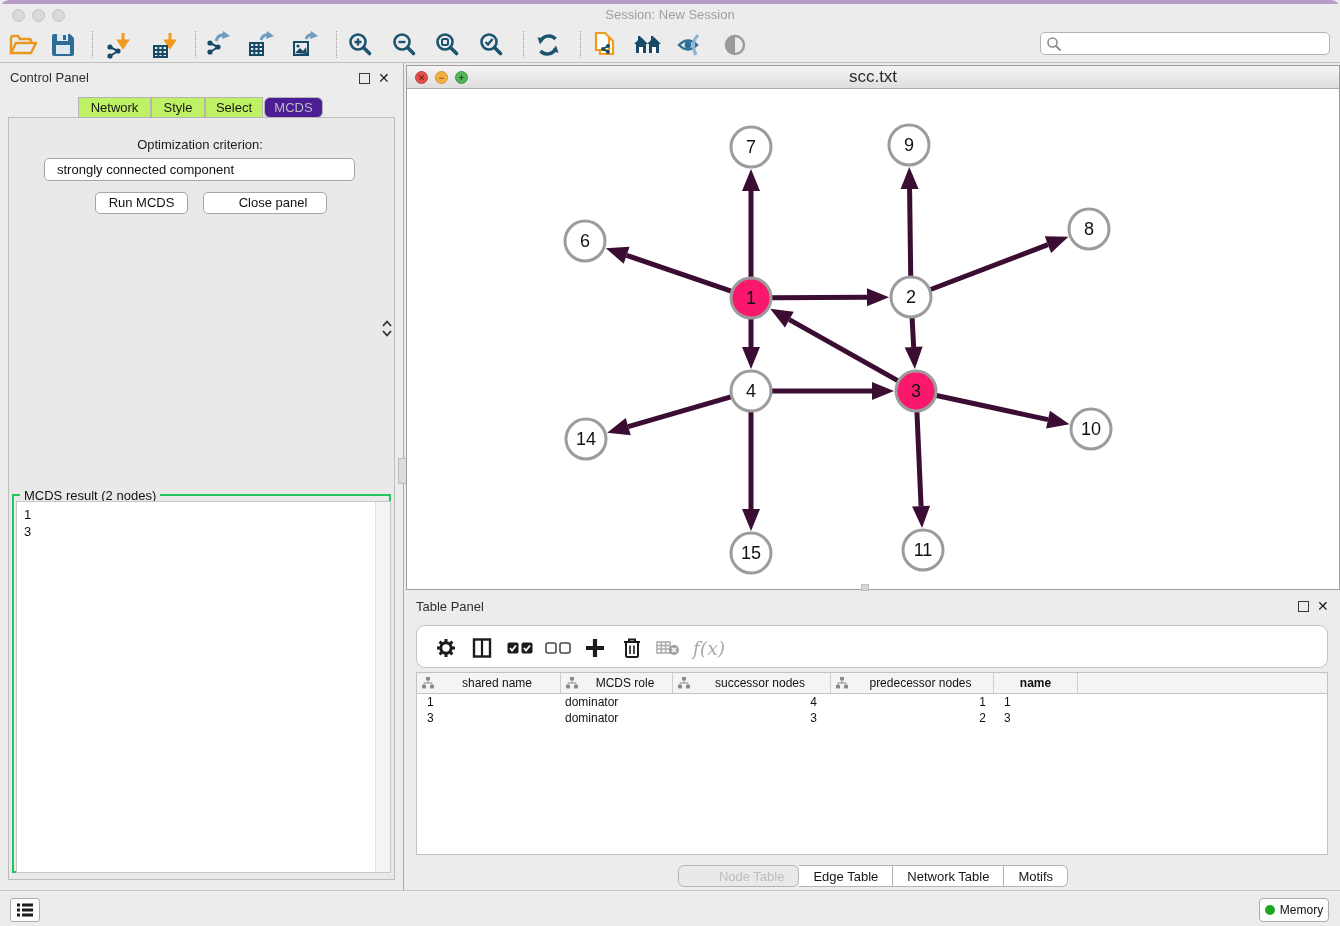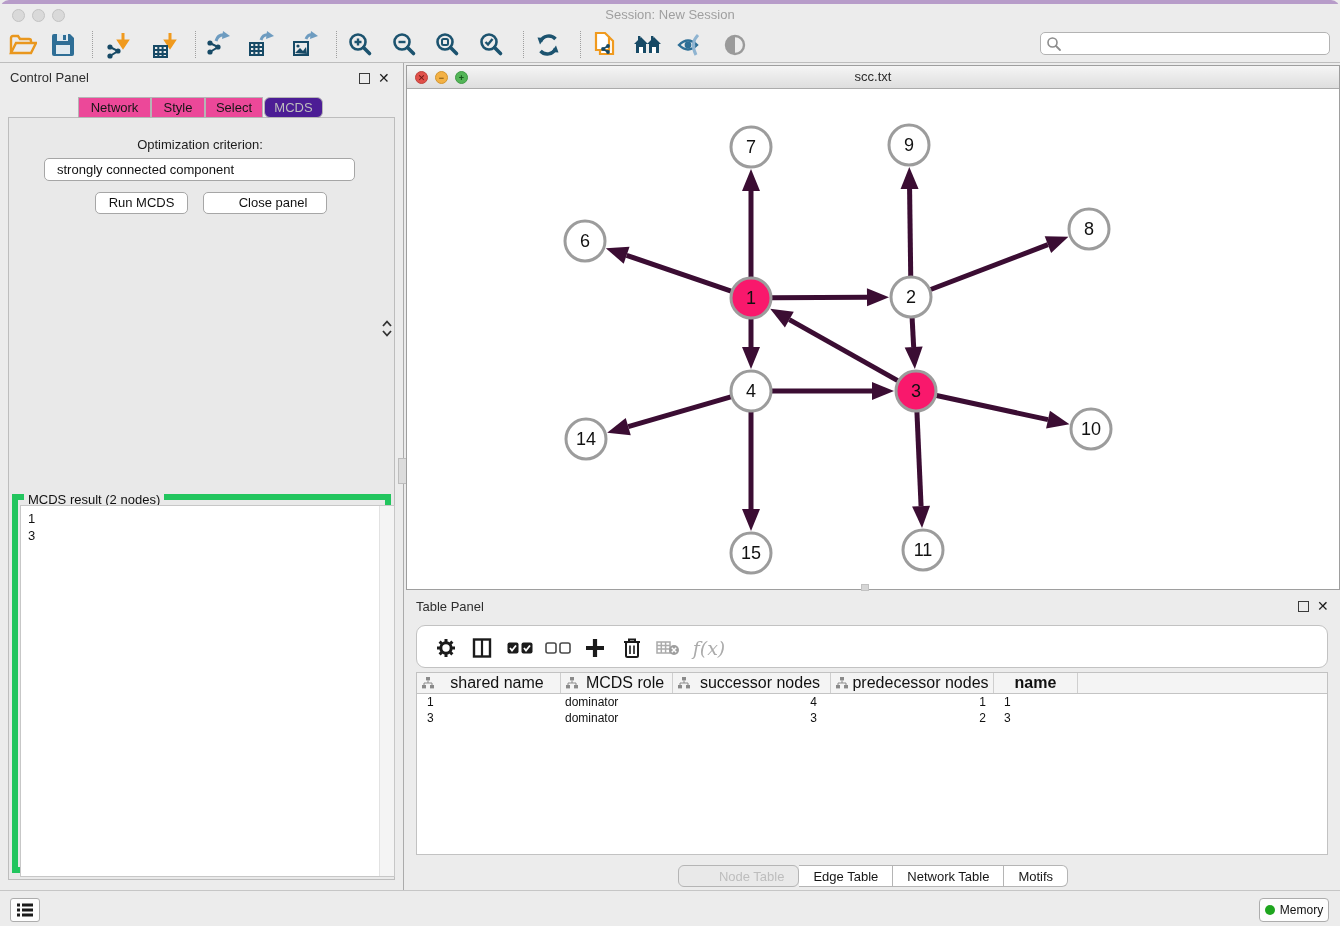--- a/index.html
+++ b/index.html
@@ -16,59 +16,59 @@
 
   #toolbar { left:0; top:27px; width:1340px; height:36px; background:#ececec; border-bottom:1px solid #bdbdbd; }
   .tbtn { position:absolute; top:2px; width:34px; height:32px; display:flex; align-items:center; justify-content:center; }
   .tsep { position:absolute; top:4px; width:1px; height:27px; border-left:1px dotted #9f9f9f; }
   #search-wrap { position:absolute; left:1040px; top:5px; width:290px; height:23px; background:#fff; border:1px solid #b3b3b3; border-radius:5px; display:flex; align-items:center; padding-left:5px; }
   #search-input { border:none; outline:none; flex:1; font-size:12px; background:transparent; height:19px; }
   #cp-title { left:10px; top:70px; font-size:13px; color:#2e2e2e; }
   .float-icon { width:11px; height:11px; border:1.6px solid #3a3a3a; display:inline-block; background:#ececec; }
   .close-icon { font-size:14px; font-weight:bold; color:#1d1d1d; line-height:11px; }
 
-  .cp-tab { position:absolute; top:97px; height:21px; line-height:20px; font-size:13px; text-align:center; background:#ec4899; border:1px solid #b5b5b5; color:#161616; z-index:3; }
+  .cp-tab { position:absolute; top:97px; height:21px; line-height:20px; font-size:13px; text-align:center; background:#bef264; border:1px solid #b5b5b5; color:#161616; z-index:3; }
   #cp-tab-active { background:#4c1d95; color:#bdbdbd; border-radius:6px; }
   #cp-body { left:8px; top:117px; width:387px; height:763px; background:#e9e9e9; border:1px solid #bdbdbd; }
 
   #opt-label { left:0px; top:137px; width:400px; text-align:center; font-size:13px; color:#1c1c1c; }
   #criterion-select { left:44px; top:158px; width:311px; height:23px; background:#fff; border:1px solid #a6a6a6; border-radius:5px; font-size:13px; color:#111; line-height:21px; padding-left:12px; }
   #criterion-stepper { left:336px; top:161px; }
   .cp-btn { position:absolute; top:192px; height:22px; background:#fff; border:1px solid #a6a6a6; border-radius:5px; font-size:13px; color:#111; text-align:center; line-height:20px; }
 
-  #mcds-fieldset { left:12px; top:494px; width:379px; height:379px; border:6px solid #22c55e; }
+  #mcds-fieldset { left:12px; top:494px; width:379px; height:379px; border:2px solid #22c55e; }
   #mcds-legend { position:absolute; left:6px; top:-8px; background:#e9e9e9; padding:0 4px; font-size:13px; color:#111; }
   #mcds-text-area { position:absolute; left:2px; top:5px; width:375px; height:372px; background:#fff; border:1px solid #c7c7c7; }
   #mcds-result-text { position:absolute; left:7px; top:4px; font-size:13px; color:#111; white-space:pre; line-height:17px; }
   #mcds-scrollbar { position:absolute; right:0; top:0; width:15px; height:100%; background:#f4f4f4; border-left:1px solid #e2e2e2; }
 
   
   #v-splitter { left:403px; top:63px; width:1px; height:827px; background:#ababab; }
   #v-splitter-handle { left:398px; top:458px; width:9px; height:26px; background:#dcdcdc; border:1px solid #bdbdbd; }
 
   
   #net-frame { left:406px; top:65px; width:934px; height:525px; border:1px solid #9e9e9e; background:#fff; }
   #net-titlebar { position:absolute; left:0; top:0; width:100%; height:23px; background:linear-gradient(#f5f5f5,#dedede); border-bottom:1px solid #ababab; }
-  #net-title { position:absolute; left:0; top:0; width:100%; text-align:center; font-size:13px; line-height:22px; color:#2b2b2b; }
+  #net-title { position:absolute; left:0; top:0; width:100%; text-align:center; font-size:17px; line-height:22px; color:#2b2b2b; }
   .light { position:absolute; top:5px; width:13px; height:13px; border-radius:50%; text-align:center; line-height:12px; font-size:9px; font-weight:bold; }
   #light-close { left:8px; background:#e0504a; border:1px solid #bf423c; color:#6d1513; }
   #light-min { left:28px; background:#f3b144; border:1px solid #d2952f; color:#7c5410; }
   #light-zoom { left:48px; background:#53b557; border:1px solid #3f9a45; color:#15581c; }
   #net-canvas { position:absolute; left:0; top:23px; width:932px; height:500px; background:#fff; }
   #net-resize-dot { left:861px; top:584px; width:8px; height:7px; background:#d6d6d6; border:1px solid #c2c2c2; }
 
   
   #tp-title { left:416px; top:599px; font-size:13px; color:#2e2e2e; }
   #tp-toolbar { left:416px; top:625px; width:912px; height:43px; background:#fff; border:1px solid #c2c2c2; border-radius:9px; }
   .tp-icon { position:absolute; top:7px; width:30px; height:30px; display:flex; align-items:center; justify-content:center; }
   #fx-icon { font-family:"DejaVu Serif",serif; font-style:italic; font-size:19px; color:#ababab; }
 
   #tp-table { left:416px; top:672px; width:912px; height:183px; background:#fff; border:1px solid #c2c2c2; overflow:hidden; }
   #thead { display:flex; height:21px; background:#f4f4f4; border-bottom:1px solid #c4c4c4; }
-  .hcell { display:flex; align-items:center; border-right:1px solid #cfcfcf; font-size:16px; color:#111; position:relative; }
+  .hcell { display:flex; align-items:center; border-right:1px solid #cfcfcf; font-size:12px; color:#111; position:relative; }
   .hcell .hlabel { flex:1; text-align:center; }
   .hcell svg { margin-left:5px; flex:0 0 auto; }
   .trow { display:flex; height:16px; }
   .tcell { font-size:12px; color:#111; line-height:16px; overflow:hidden; }
   .tcell.left { text-align:left; padding-left:10px; }
   .tcell.left2 { text-align:left; padding-left:4px; }
   .tcell.right { text-align:right; padding-right:14px; }
   .tcell.right2 { text-align:right; padding-right:8px; }
 
   #tp-tabs { left:406px; top:865px; width:934px; height:23px; display:flex; justify-content:center; }

